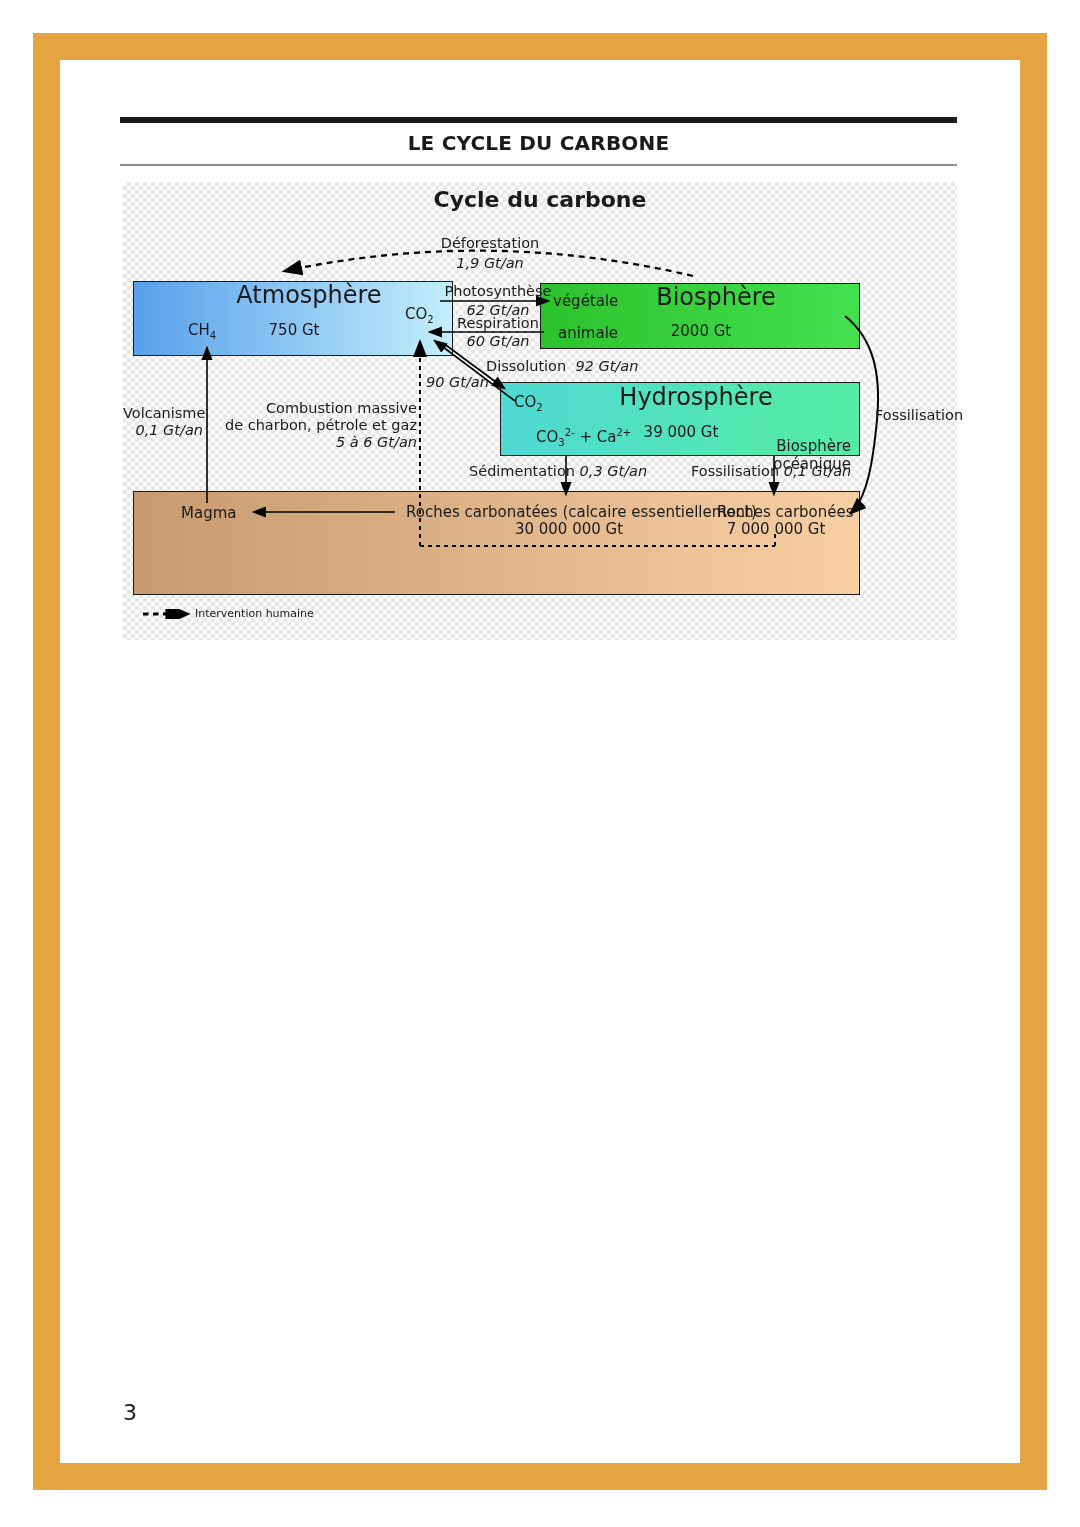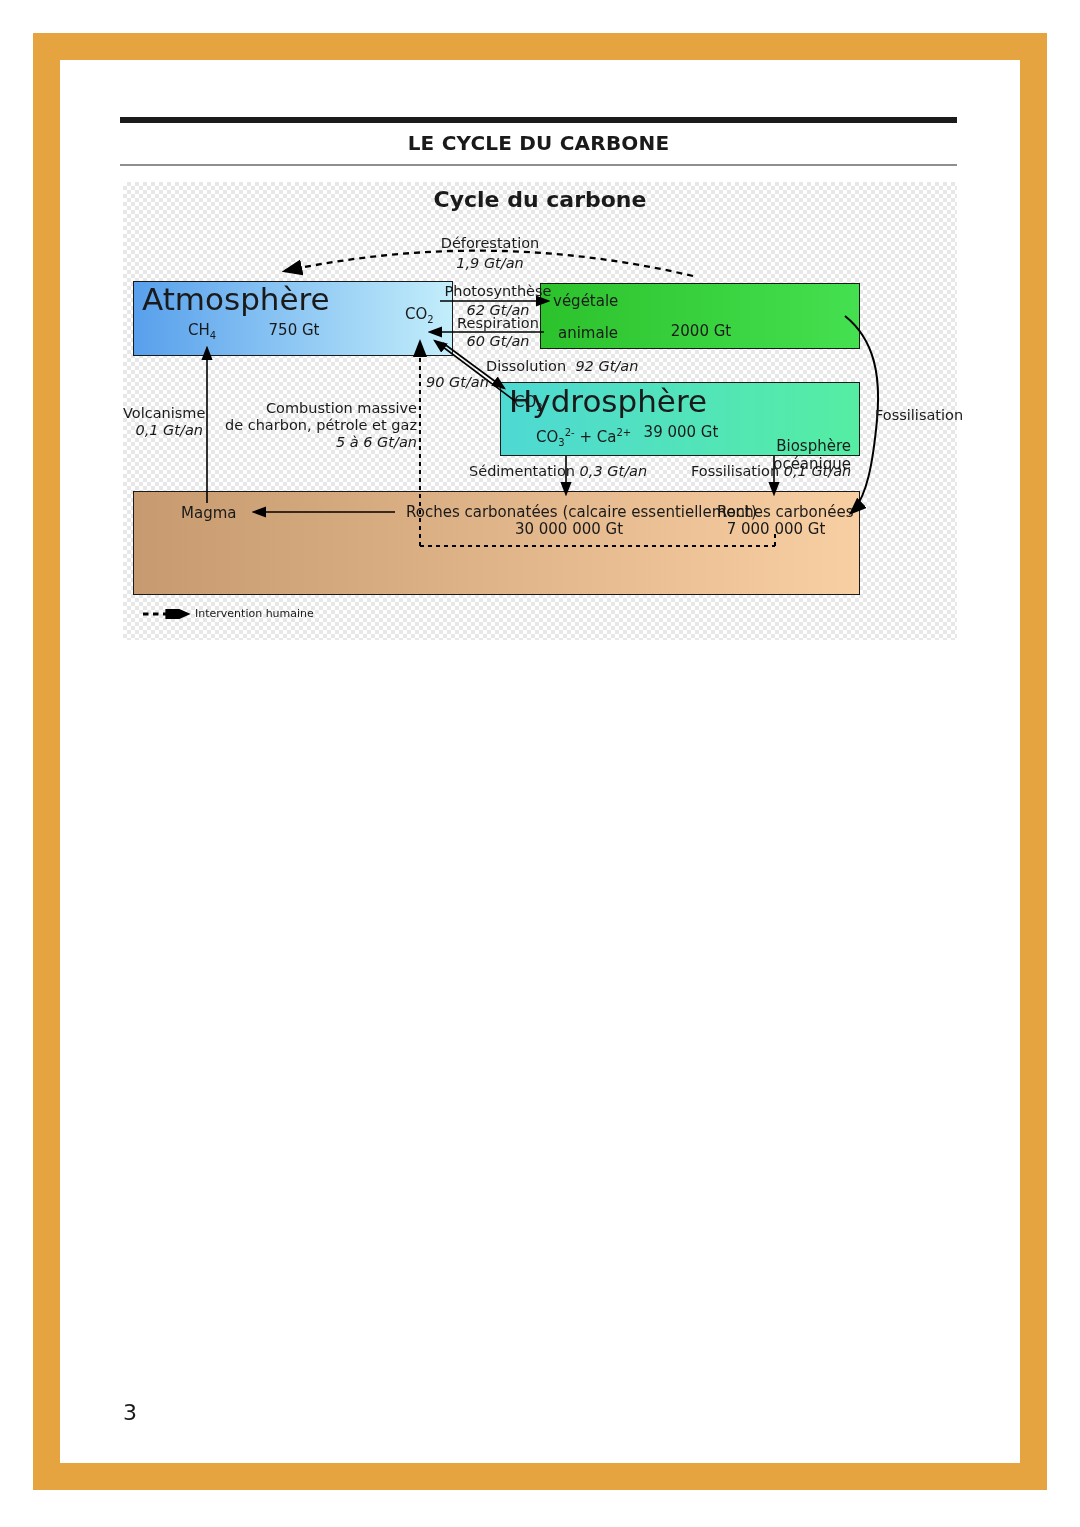--- a/index.html
+++ b/index.html
@@ -34,21 +34,21 @@
   }
   .box{position:absolute;border:1.5px solid #1a1a1a;box-sizing:border-box;}
   .box-atmosphere{left:10px;top:99px;width:320px;height:75px;
     background:linear-gradient(to right,#58A0EC,#C3EEFB);}
   .box-biosphere{left:417px;top:101px;width:320px;height:66px;
     background:linear-gradient(to right,#2CC22C,#45E050);}
   .box-hydrosphere{left:377px;top:200px;width:360px;height:74px;
     background:linear-gradient(to right,#4ED9D4,#55EDA2);}
   .box-lithosphere{left:10px;top:309px;width:727px;height:104px;
     background:linear-gradient(to right,#C79A70,#F8CFA2);}
-  .box-title{position:absolute;left:8px;width:100%;text-align:left;font-size:31px;line-height:1.05;}
+  .box-title{position:absolute;left:16px;width:100%;text-align:center;font-size:24px;line-height:1.05;}
   .box-amount{position:absolute;font-size:15px;}
   .lbl{position:absolute;font-size:14.5px;line-height:1.16;white-space:nowrap;}
   .ctr{text-align:center;}
   .rgt{text-align:right;}
   .it{font-style:italic;}
   sub{font-size:10px;vertical-align:-4px;}
   sup{font-size:10px;vertical-align:6px;}
   .arrows{position:absolute;left:0;top:0;width:834px;height:458px;pointer-events:none;}
   .legend{position:absolute;left:19px;top:425px;display:flex;align-items:center;font-size:11px;}
   .page-number{position:absolute;left:123px;top:1400px;font-size:22px;}
@@ -67,20 +67,21 @@
   <div class="diagram-title">Cycle du carbone</div>
 
   <div class="box box-atmosphere">
     <div class="box-title" style="top:1px;">Atmosphère</div>
     <div class="box-amount" style="left:0;width:320px;top:39px;text-align:center;">750 Gt</div>
     <div class="box-amount" style="left:54px;top:39px;"><span>CH</span><sub>4</sub></div>
     <div class="box-amount" style="left:271px;top:23px;"><span>CO</span><sub>2</sub></div>
   </div>
 
   <div class="box box-biosphere">
+    <div class="box-title" style="top:1px;">Biosphère</div>
     <div class="box-amount" style="left:0;width:320px;top:38px;text-align:center;">2000 Gt</div>
     <div class="box-amount" style="left:12px;top:8px;">végétale</div>
     <div class="box-amount" style="left:17px;top:40px;">animale</div>
   </div>
 
   <div class="box box-hydrosphere">
     <div class="box-title" style="top:2px;">Hydrosphère</div>
     <div class="box-amount" style="left:0;width:360px;top:40px;text-align:center;">39 000 Gt</div>
     <div class="box-amount" style="left:13px;top:10px;"><span>CO</span><sub>2</sub></div>
     <div class="box-amount" style="left:35px;top:44px;"><span>CO</span><sub>3</sub><sup>2-</sup><span> + Ca</span><sup>2+</sup></div>

